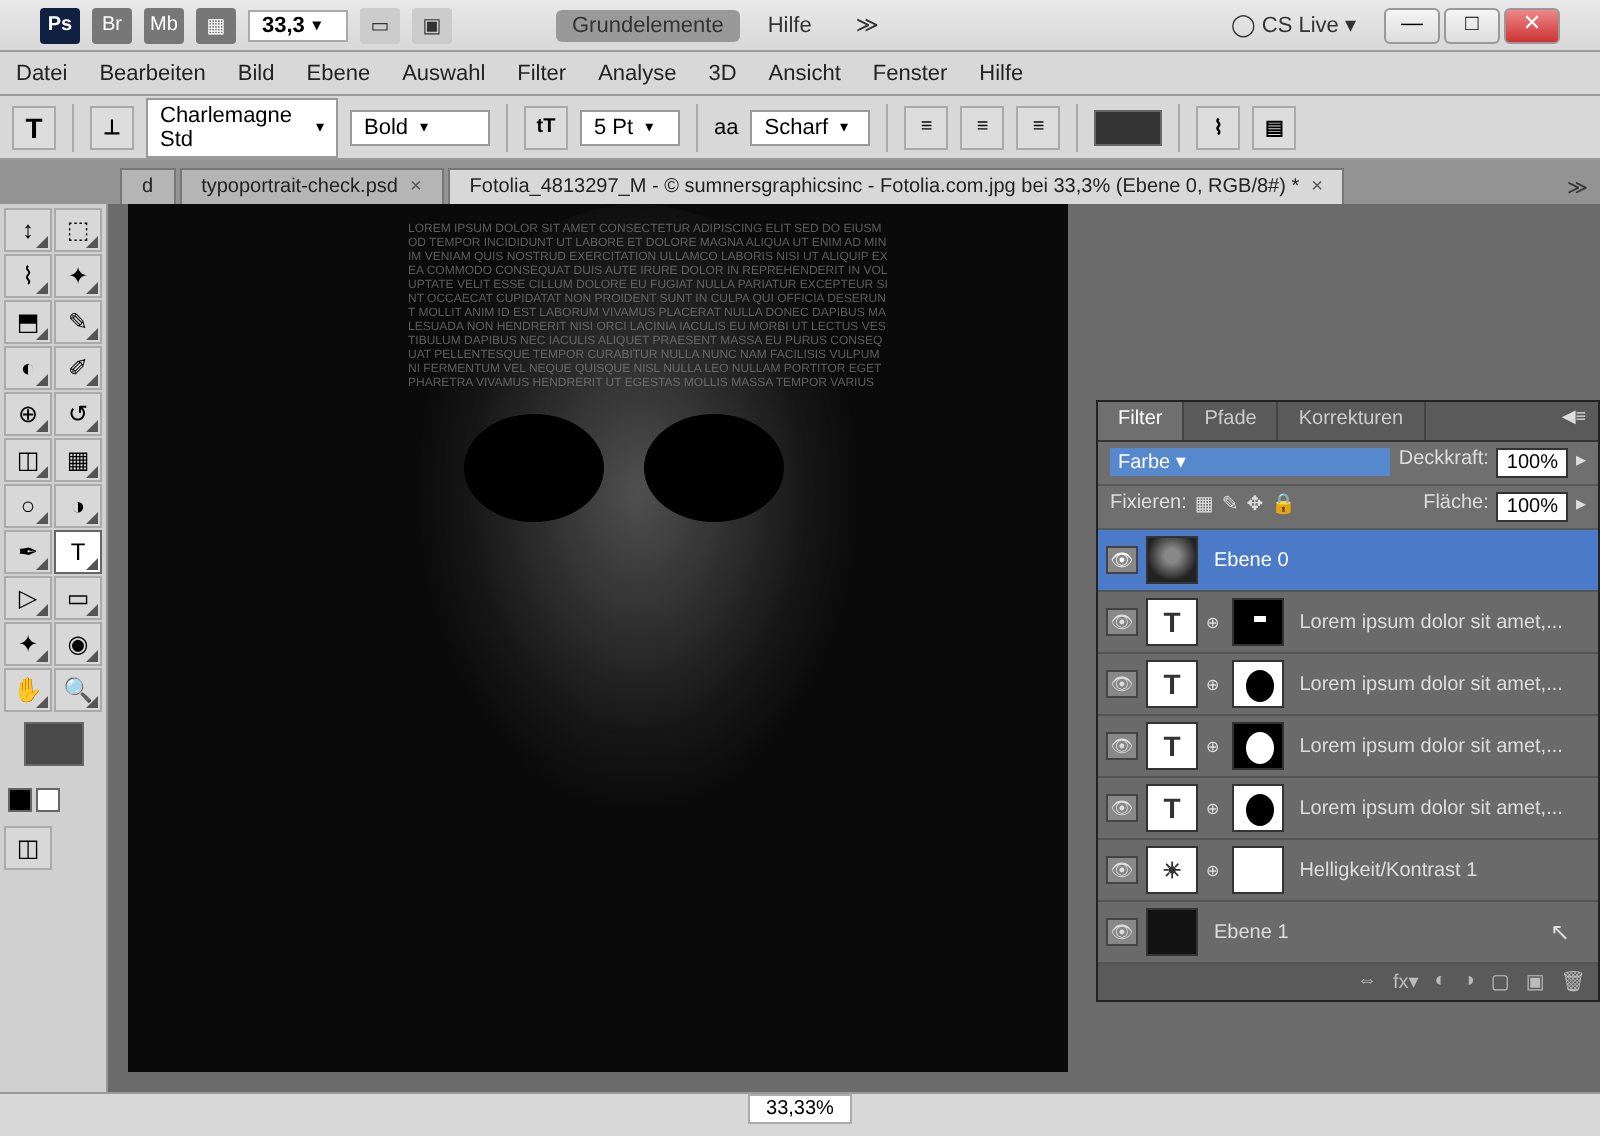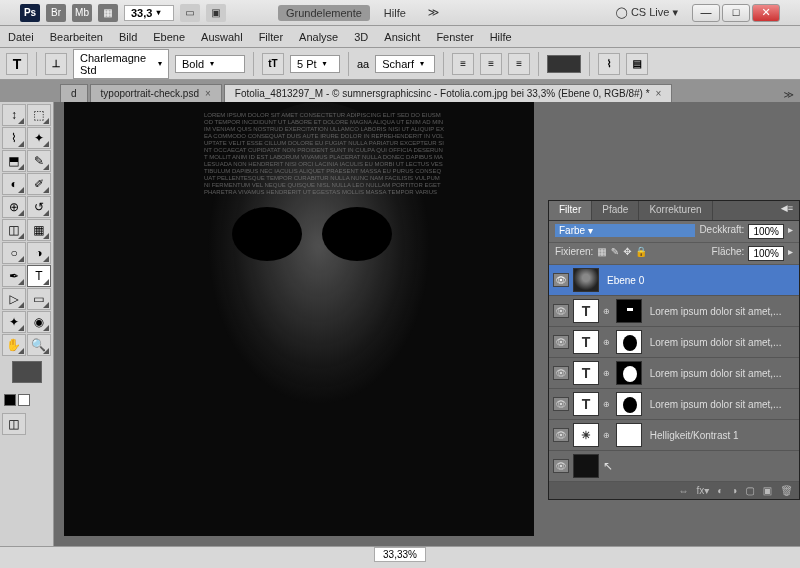--- a/index.html
+++ b/index.html
@@ -283,20 +283,21 @@
   <div class="layer">
     <div class="eye">👁</div>
     <div class="thumb" style="font-size:11px">☀</div>
     <span style="font-size:8px">⊕</span>
     <div class="mask white"></div>
     <div class="layer-name">Helligkeit/Kontrast 1</div>
   </div>
   <div class="layer">
     <div class="eye">👁</div>
     <div class="thumb dark"></div>
+    <div class="layer-name">Ebene 1</div>
     <span style="margin-right:10px;font-size:12px">↖</span>
   </div>
   <div class="panel-footer">
     <span>⇔</span>
     <span>fx▾</span>
     <span>◐</span>
     <span>◑</span>
     <span>▢</span>
     <span>▣</span>
     <span>🗑</span>

